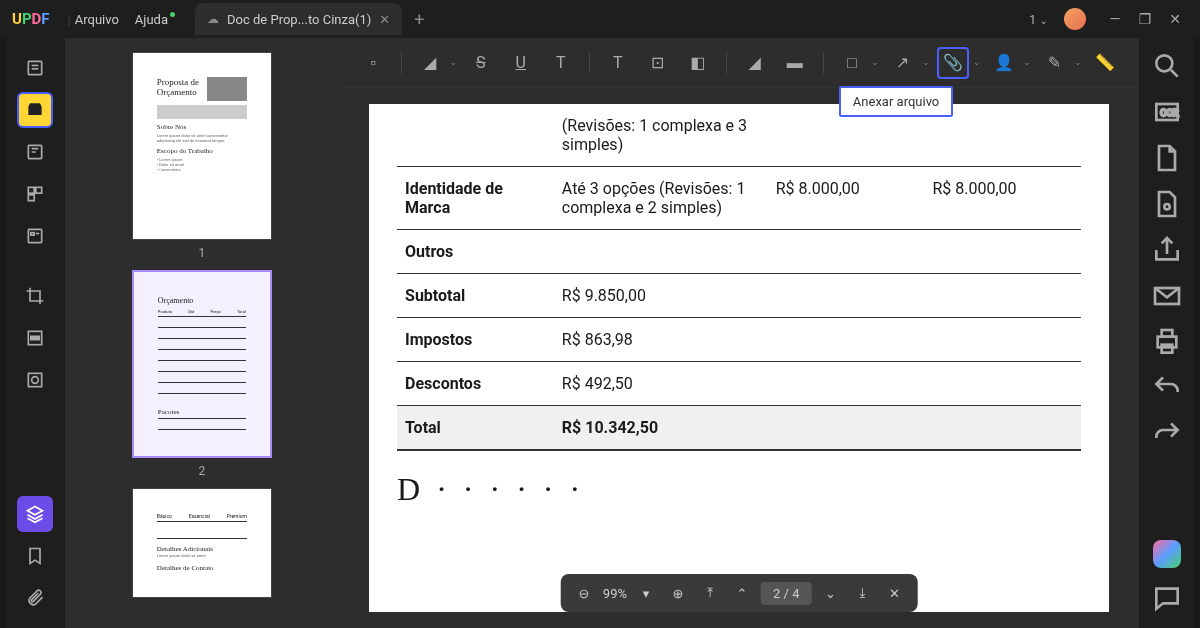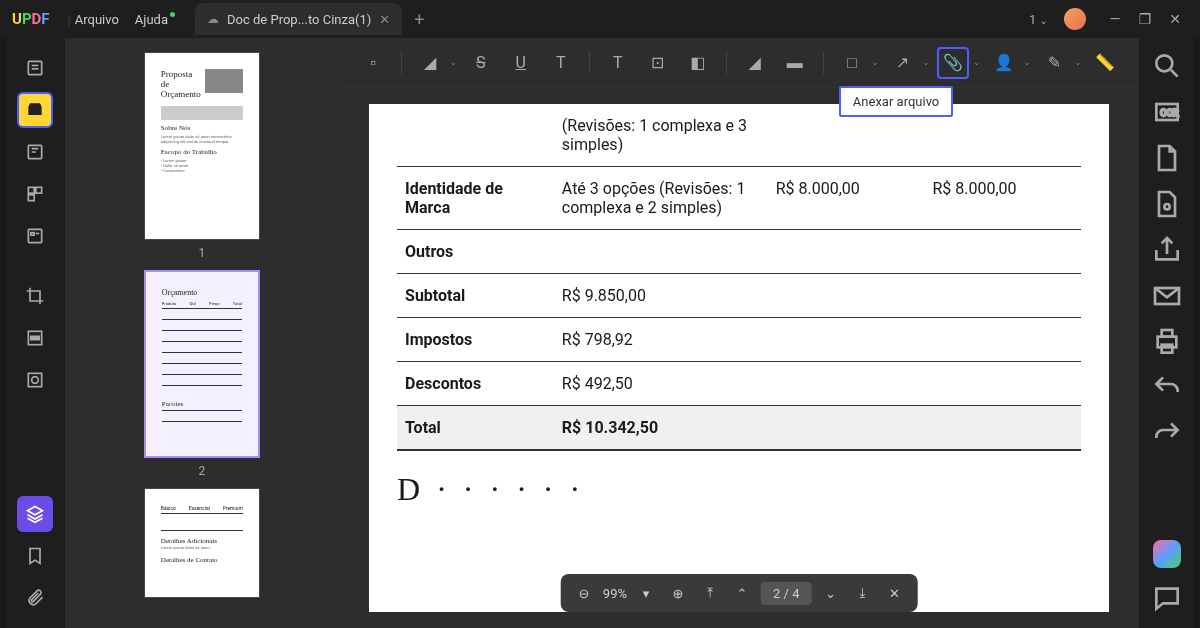--- a/index.html
+++ b/index.html
@@ -20,21 +20,21 @@
 .win-btn{width:26px;height:26px;display:flex;align-items:center;justify-content:center;cursor:pointer;font-size:14px}
 .main{display:flex;height:590px;background:#1e1e1e;border-radius:8px;margin:0 6px}
 .sidebar-left{width:60px;background:#1e1e1e;display:flex;flex-direction:column;align-items:center;padding-top:12px;gap:6px}
 .side-btn{width:36px;height:36px;display:flex;align-items:center;justify-content:center;border-radius:6px;cursor:pointer;color:#aaa}
 .side-btn.active{background:#ffd633;color:#222;border:2px solid #4a5fff}
 .side-btn svg{width:20px;height:20px}
 .side-bottom{margin-top:auto;margin-bottom:12px;display:flex;flex-direction:column;gap:6px}
 .side-btn.purple{background:#6b4ce6;color:#fff}
 .thumbnails{width:280px;background:#2d2d2d;padding:14px 18px;overflow-y:auto;display:flex;flex-direction:column;gap:10px;align-items:center}
 .thumb-wrap{display:flex;flex-direction:column;align-items:center;gap:6px}
-.thumb{width:116px;background:#fff;border:1px solid #444;padding:16px;font-size:5px;color:#222}
+.thumb{width:140px;background:#fff;border:1px solid #444;padding:24px;font-size:5px;color:#222}
 .thumb.active{border:2px solid #a78bfa}
 .thumb-num{color:#aaa;font-size:12px}
 .thumb-title{font-size:9px;font-family:Georgia,serif;margin-bottom:3px}
 .thumb-line{border-top:0.5px solid #333;margin:2px 0}
 .content{flex:1;background:#2d2d2d;display:flex;flex-direction:column;position:relative}
 .toolbar{height:50px;display:flex;align-items:center;padding:0 18px;gap:8px;border-bottom:1px solid #333}
 .tool-btn{width:32px;height:32px;display:flex;align-items:center;justify-content:center;cursor:pointer;color:#aaa;border-radius:4px;font-size:16px}
 .tool-btn.highlighted{border:2px solid #4a5fff}
 .tool-sep{width:1px;height:22px;background:#444;margin:0 4px}
 .tool-chev{font-size:8px;margin-left:-4px;color:#888}
@@ -275,21 +275,21 @@
                 <td></td>
               </tr>
           <tr>
                 <td class="bold">Subtotal</td>
                 <td>R$ 9.850,00</td>
                 <td></td>
                 <td></td>
               </tr>
           <tr>
                 <td class="bold">Impostos</td>
-                <td>R$ 798,92</td>
+                <td>R$ 863,98</td>
                 <td></td>
                 <td></td>
               </tr>
           <tr>
                 <td class="bold">Descontos</td>
                 <td>R$ 492,50</td>
                 <td></td>
                 <td></td>
               </tr>
           <tr class="total-row">

